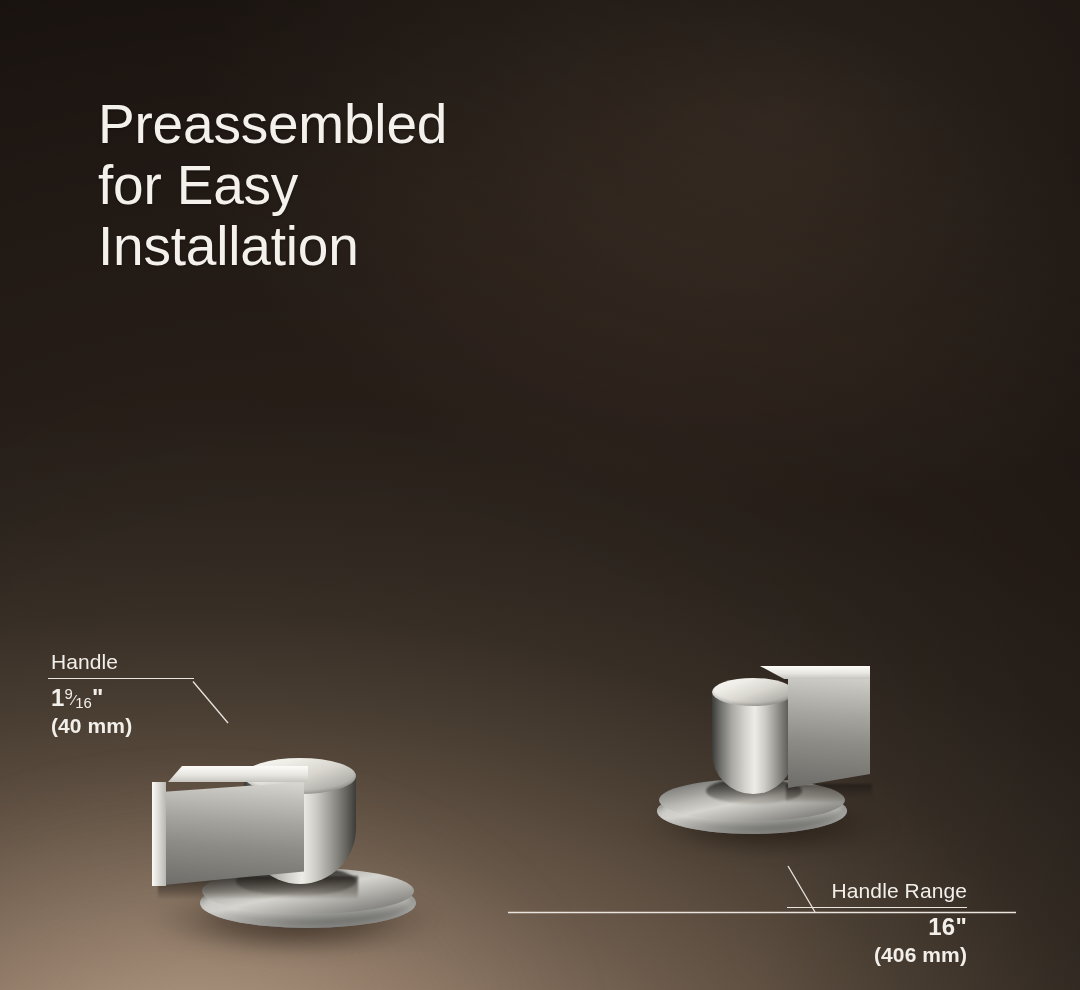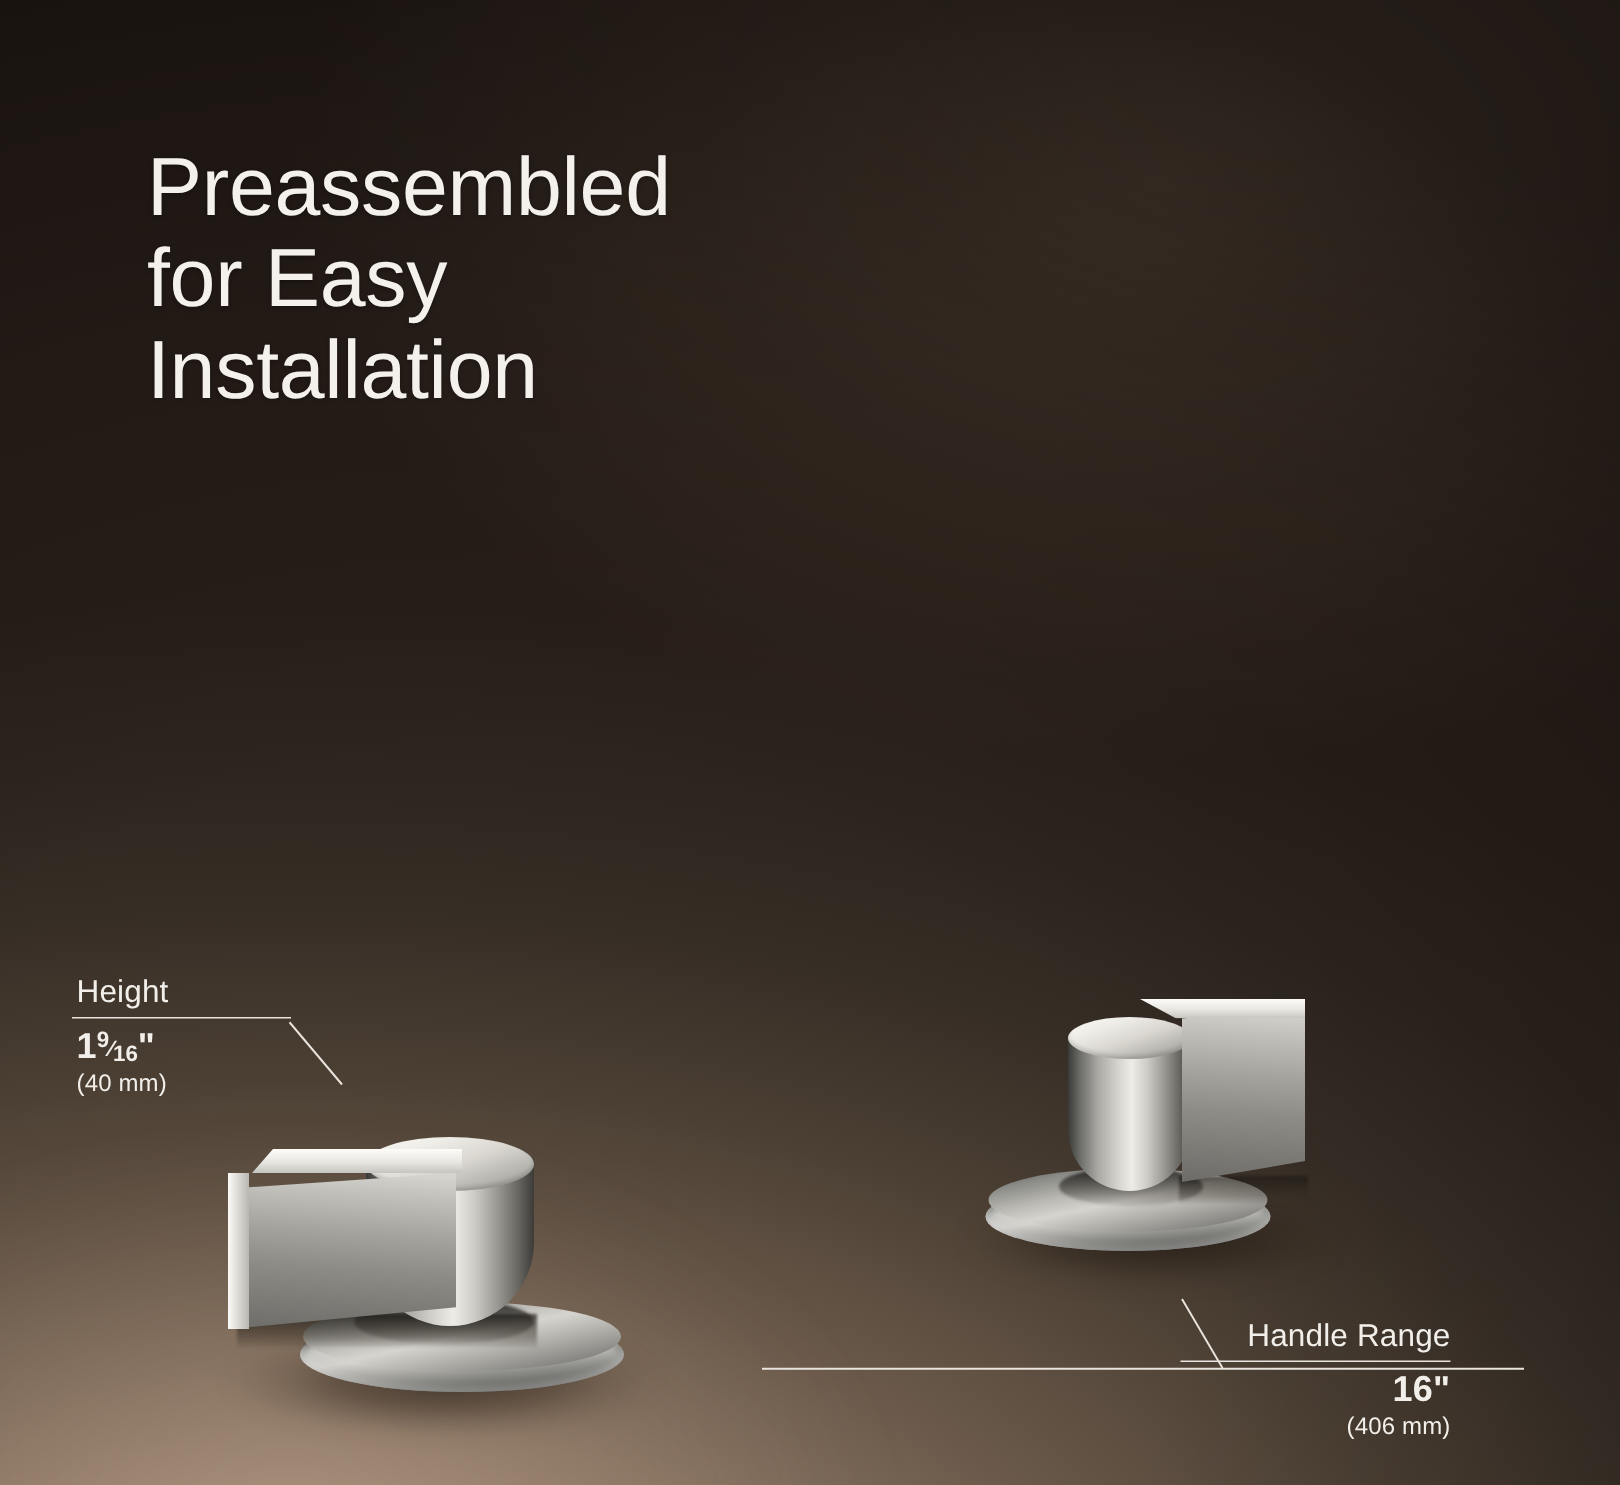--- a/index.html
+++ b/index.html
@@ -93,29 +93,29 @@
     background: #e9e4dd;
     margin: 4px 0 5px 0;
   }
   .callout .big {
     font-size: 24px;
     font-weight: 700;
     letter-spacing: 0.2px;
     white-space: nowrap;
   }
   .callout .metric {
-    font-size: 16px;
-    font-weight: 400;
+    font-size: 21px;
+    font-weight: 700;
     letter-spacing: 0.1px;
     white-space: nowrap;
     margin-top: 2px;
   }
   .frac {
     font-size: 0.62em;
-    font-weight: 700;
+    font-weight: 400;
     position: relative;
     letter-spacing: 0;
     margin-top: 24px;
   }
   .frac .num { position: relative; top: -0.46em; }
   .frac .den { position: relative; top: 0.12em; }
   .frac .sl  { position: relative; top: -0.10em; }
 
   
   #callout-height { left: 48px; top: 650px; }
@@ -315,21 +315,21 @@
                 clip-path: polygon(0% 0%, 100% 0%, 100% 100%, 22% 100%);"></div>
   </div>
 
   <svg id="leaders" width="1080" height="990" viewBox="0 0 1080 990">
     <line x1="193" y1="681.5" x2="228" y2="723" stroke="#e9e4dd" stroke-width="1.3"></line>
     <line x1="508" y1="912.5" x2="1016" y2="912.5" stroke="#e9e4dd" stroke-width="1.3"></line>
     <line x1="788" y1="866" x2="815" y2="912" stroke="#e9e4dd" stroke-width="1.3"></line>
   </svg>
 
   <div class="callout" id="callout-height">
-    <div class="cap">Height</div>
+    <div class="cap">Handle</div>
     <div class="rule"></div>
     <div class="big"><span>1</span><span class="frac"><span class="num">9</span><span class="sl">⁄</span><span class="den">16</span></span><span>"</span></div>
     <div class="metric">(40 mm)</div>
   </div>
 
   <div class="callout" id="callout-range">
     <div class="cap">Handle Range</div>
     <div class="rule"></div>
     <div class="big">16"</div>
     <div class="metric">(406 mm)</div>

